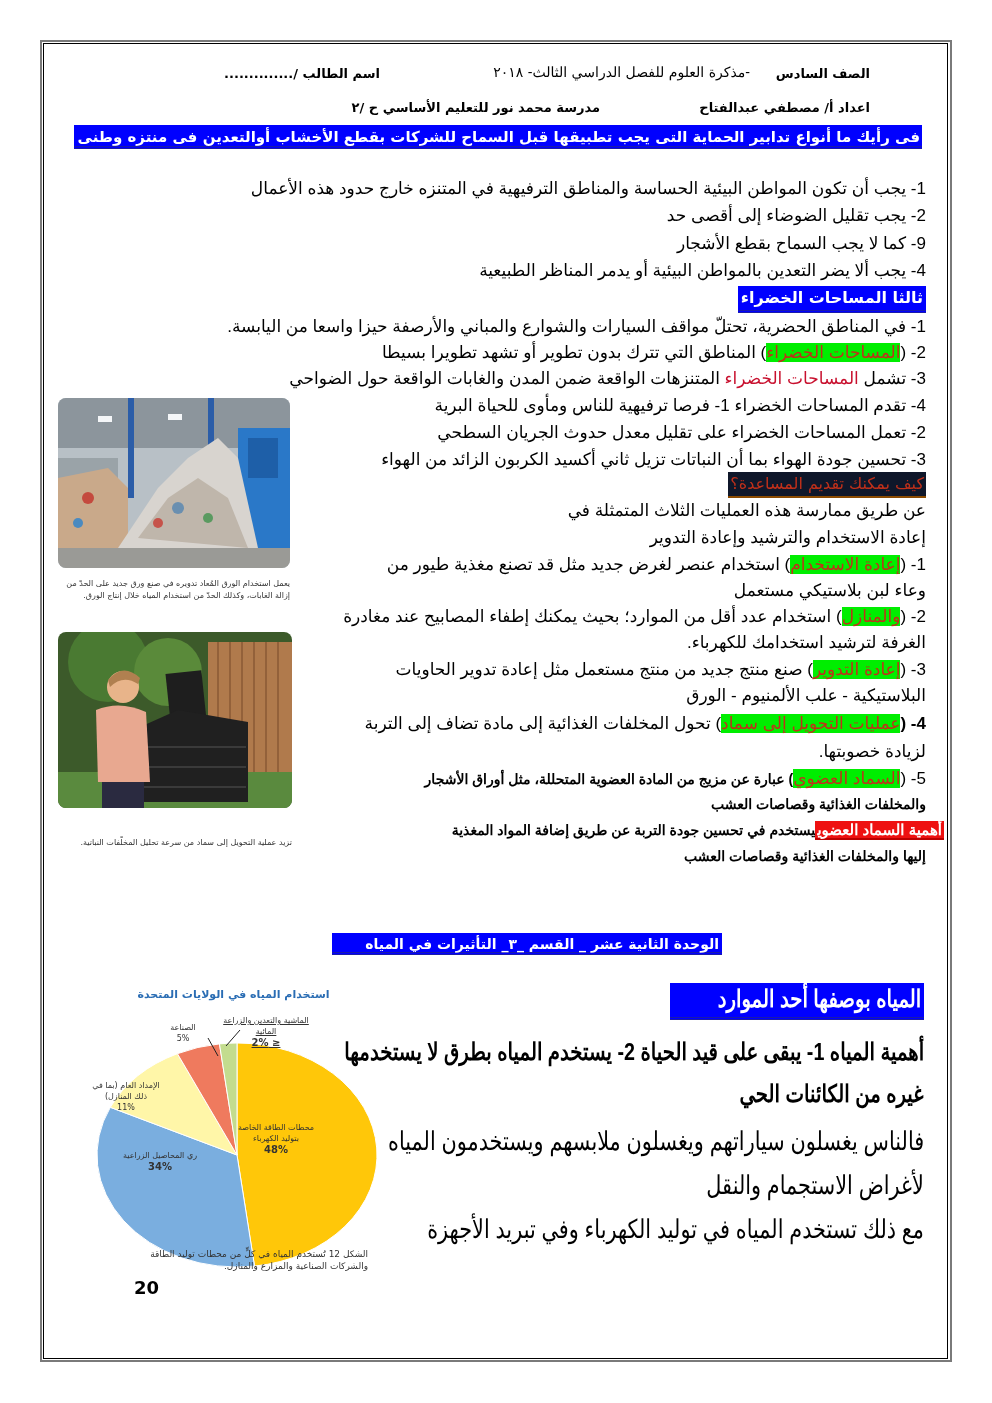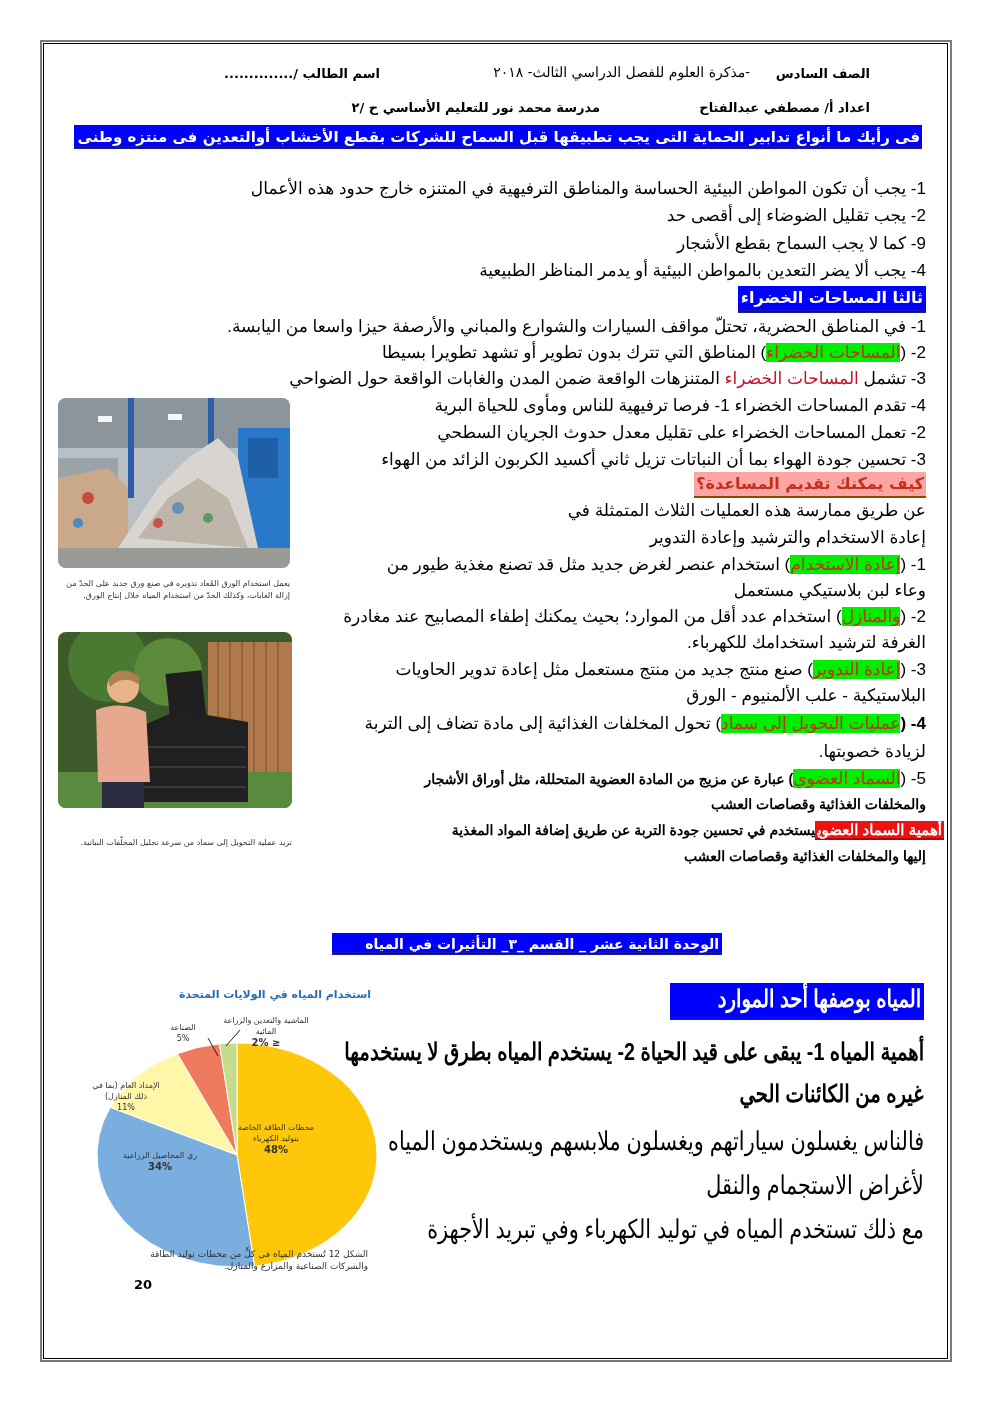--- a/index.html
+++ b/index.html
@@ -11,28 +11,28 @@
                  border: 1px solid #000; box-sizing: border-box; }
   .abs { position: absolute; direction: rtl; white-space: nowrap; }
   .hdr { font-family: "DejaVu Sans", sans-serif; font-size: 13px; font-weight: bold; }
   .hdr-light { font-family: "DejaVu Serif", serif; font-size: 14px; }
   .blue-band { background: #0000ff; color: #fff; font-weight: bold; border-bottom: 3px double #1a1aaa; }
   .txt { font-family: "Liberation Sans", sans-serif; font-size: 17px; line-height: 22px; }
   .txt-b { font-family: "Liberation Sans", sans-serif; font-size: 14px; font-weight: bold; line-height: 20px; }
   .hl-green { background: #00ee00; color: #c0301a; }
   .red { color: #c8102e; }
   .red-band { background: #ee1111; color: #fff; border-bottom: 2px solid #b00; }
-  .green-red { background: #fca5a5; color: #c0301a; font-weight: bold; border-bottom: 2px solid #8a4a00; }
+  .green-red { background: #0f172a; color: #c0301a; font-weight: normal; border-bottom: 2px solid #8a4a00; }
   .big { font-family: "Liberation Sans", sans-serif; font-size: 24px; font-weight: bold; transform: scaleX(0.82); transform-origin: right center; line-height: 32px; }
   .big-plain { font-family: "Liberation Sans", sans-serif; font-size: 26px; transform: scaleX(0.8); transform-origin: right center; line-height: 34px; }
   .photo { position: absolute; border-radius: 8px; overflow: hidden; }
   .caption { font-family: "DejaVu Sans", sans-serif; font-size: 8px; color: #333; direction: rtl; line-height: 12px; }
   .chart-title { font-family: "DejaVu Sans", sans-serif; font-size: 11px; font-weight: bold; color: #2a6db4; direction: rtl; }
   .pie-label { font-family: "DejaVu Sans", sans-serif; font-size: 8px; color: #333; text-align: center; direction: rtl; line-height: 11px; }
-  .page-num { font-family: "DejaVu Sans", sans-serif; font-size: 13px; font-weight: bold; }
+  .page-num { font-family: "DejaVu Sans", sans-serif; font-size: 18px; font-weight: bold; }
 </style>
 </head>
 <body>
 
 <div class="frame-outer"></div>
 <div class="frame-inner"></div>
 
 <div class="abs hdr" style="right:122px; top:66px;">الصف السادس</div>
 <div class="abs hdr-light" style="right:242px; top:64px;">-مذكرة العلوم للفصل الدراسي الثالث- ٢٠١٨</div>
 <div class="abs hdr" style="right:612px; top:66px;">اسم الطالب /..............</div>
@@ -160,32 +160,32 @@
 <div class="abs" style="right:68px; top:1124px;">
   <span class="big-plain" style="display:inline-block;">فالناس يغسلون سياراتهم ويغسلون ملابسهم ويستخدمون المياه</span>
 </div>
 <div class="abs" style="right:68px; top:1168px;">
   <span class="big-plain" style="display:inline-block;">لأغراض الاستجمام والنقل</span>
 </div>
 <div class="abs" style="right:68px; top:1212px;">
   <span class="big-plain" style="display:inline-block;">مع ذلك تستخدم المياه في توليد الكهرباء وفي تبريد الأجهزة</span>
 </div>
 
-<div class="abs chart-title" style="left:96px; top:988px; width:275px; ">استخدام المياه في الولايات المتحدة</div>
+<div class="abs chart-title" style="left:96px; top:988px; width:275px; text-align:center;">استخدام المياه في الولايات المتحدة</div>
 <svg id="pie" style="position:absolute; left:90px; top:1030px;" width="290" height="240" viewBox="0 0 290 240">
     <path d="M147,125 L147,13 A140,112 0 0 1 164.54665269900264,236.1168465472215 Z" fill="#ffc709" stroke="#ffffff" stroke-width="1"></path>
     <path d="M147,125 L164.54665269900264,236.1168465472215 A140,112 0 0 1 20.324212654757275,77.31271934471187 Z" fill="#7aaedf" stroke="#ffffff" stroke-width="1"></path>
     <path d="M147,125 L20.324212654757275,77.31271934471187 A140,112 0 0 1 87.39089918088979,23.65937012380583 Z" fill="#fff6a8" stroke="#ffffff" stroke-width="1"></path>
     <path d="M147,125 L87.39089918088979,23.65937012380583 A140,112 0 0 1 129.45334730099736,13.883153452778487 Z" fill="#ef7a5e" stroke="#ffffff" stroke-width="1"></path>
     <path d="M147,125 L129.45334730099736,13.883153452778487 A140,112 0 0 1 146.99999999999997,13 Z" fill="#c3dc8e" stroke="#ffffff" stroke-width="1"></path>
     <line x1="118" y1="8" x2="128" y2="26" stroke="#222" stroke-width="1"></line>
     <line x1="150" y1="0" x2="136" y2="16" stroke="#222" stroke-width="1"></line>
   </svg>
 
-<div class="abs pie-label" style="left:216px; top:1015px; width:100px;">
+<div class="abs pie-label" style="left:216px; top:1015px; width:100px;text-decoration:underline;">
   <div style="white-space:normal;">الماشية والتعدين والزراعة المائية</div>
   <div style="font-size:10px; font-weight:bold;">≤ 2%</div>
 </div>
 <div class="abs pie-label" style="left:148px; top:1022px; width:70px;">
   <div>الصناعة</div>
   <div>5%</div>
 </div>
 <div class="abs pie-label" style="left:86px; top:1080px; width:80px; white-space:normal;">
   <div>الإمداد العام (بما في ذلك المنازل)</div>
   <div>11%</div>

